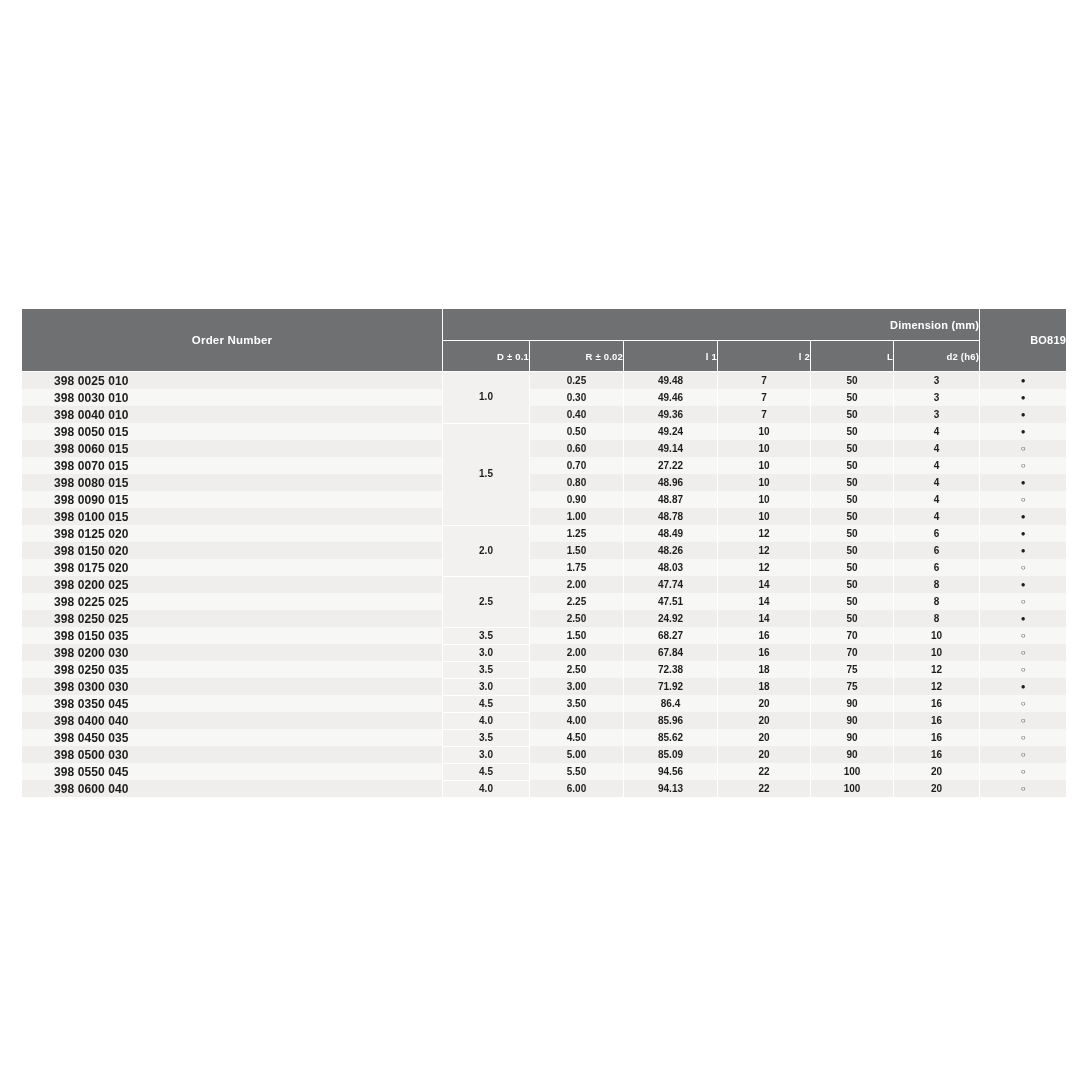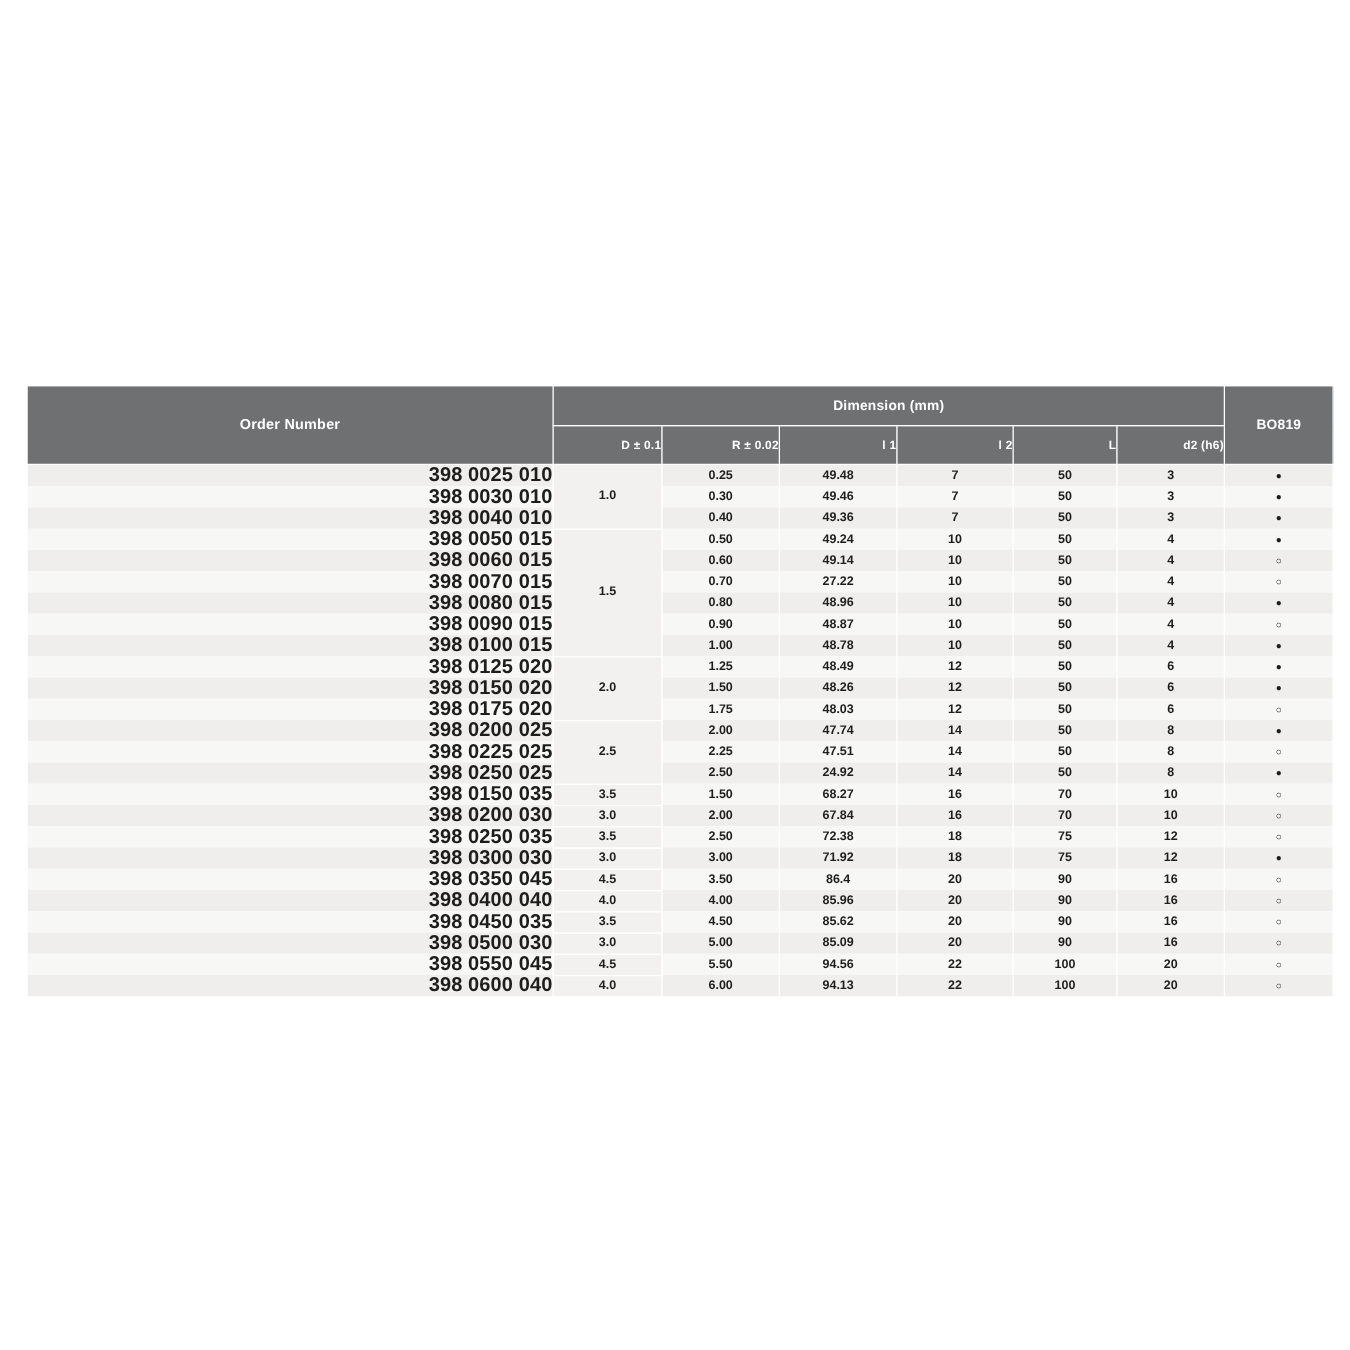--- a/index.html
+++ b/index.html
@@ -51,26 +51,26 @@
     vertical-align: middle;
   }
 
   th.order-head {
     text-align: center;
     padding-left: 15px;
     font-size: 11.5px;
   }
 
   th.dim-head {
-    text-align: center;
+    text-align: right;
     font-size: 11px;
   }
 
   th.bo-head {
-    text-align: center;
+    text-align: right;
     font-size: 11px;
   }
 
   th.sub {
     text-align: right;
     font-size: 9.5px;
     height: 30px;
   }
 
   
@@ -90,23 +90,23 @@
     border-left: 1px solid #ffffff;
     border-right: 1px solid #ffffff;
     font-size: 10px;
     text-align: center;
     vertical-align: middle;
     height: 16px;
     line-height: 16px;
   }
 
   tbody td.order {
-    text-align: right;
+    text-align: left;
     padding-left: 32px;
-    font-size: 16px;
+    font-size: 12px;
     font-weight: bold;
     letter-spacing: .1px;
   }
 
   tbody td.merged {
     border-top: 1px solid #c2410c;
     border-bottom: 1px solid #ffffff;
     background: #f2f1ef !important;
   }
 

